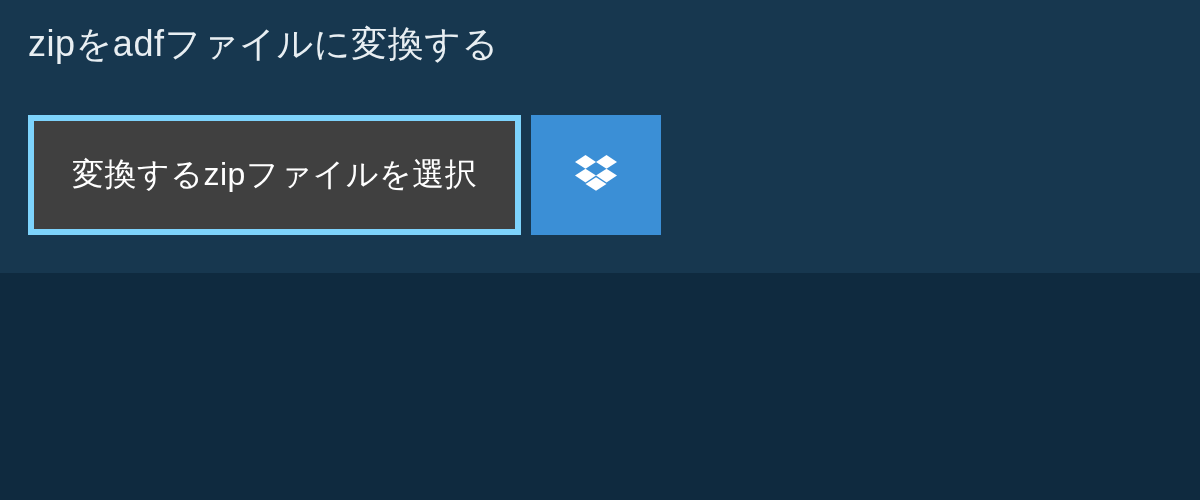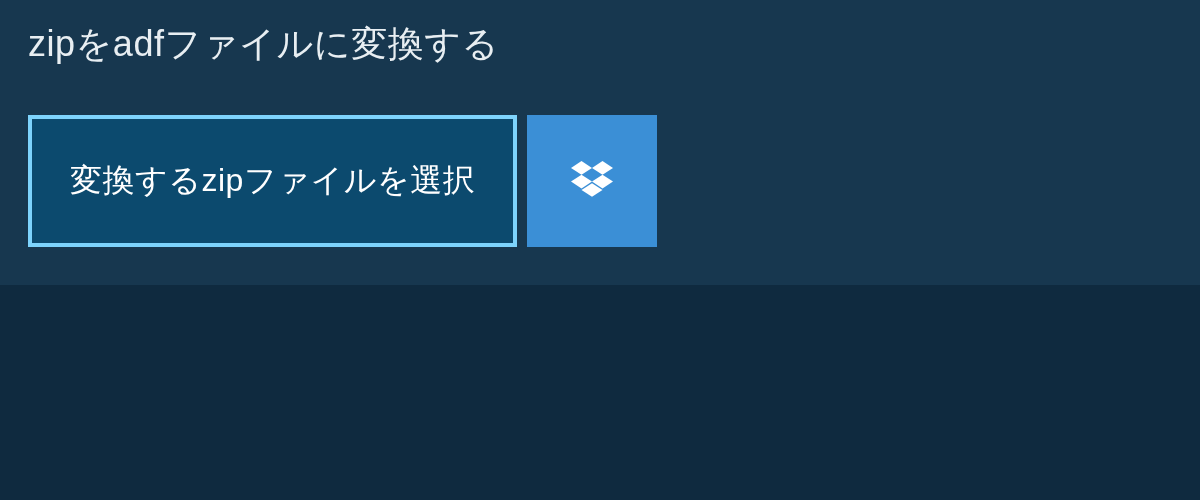--- a/index.html
+++ b/index.html
@@ -31,26 +31,26 @@
       font-weight: 400;
       letter-spacing: 0.5px;
     }
     .button-row {
       display: flex;
       gap: 10px;
       padding: 28px 28px 38px 28px;
       align-items: stretch;
     }
     .select-button {
-      background-color: #0c4a6e;
-      border: 4px solid #7dd3fc;
+      background-color: #404040;
+      border: 6px solid #7dd3fc;
       color: #ffffff;
       font-size: 32px;
       font-weight: 400;
-      padding: 40px 38px;
+      padding: 32px 38px;
       cursor: pointer;
       letter-spacing: 0.5px;
       display: flex;
       align-items: center;
       justify-content: center;
     }
     .dropbox-button {
       background-color: #3b8fd6;
       border: none;
       width: 130px;

